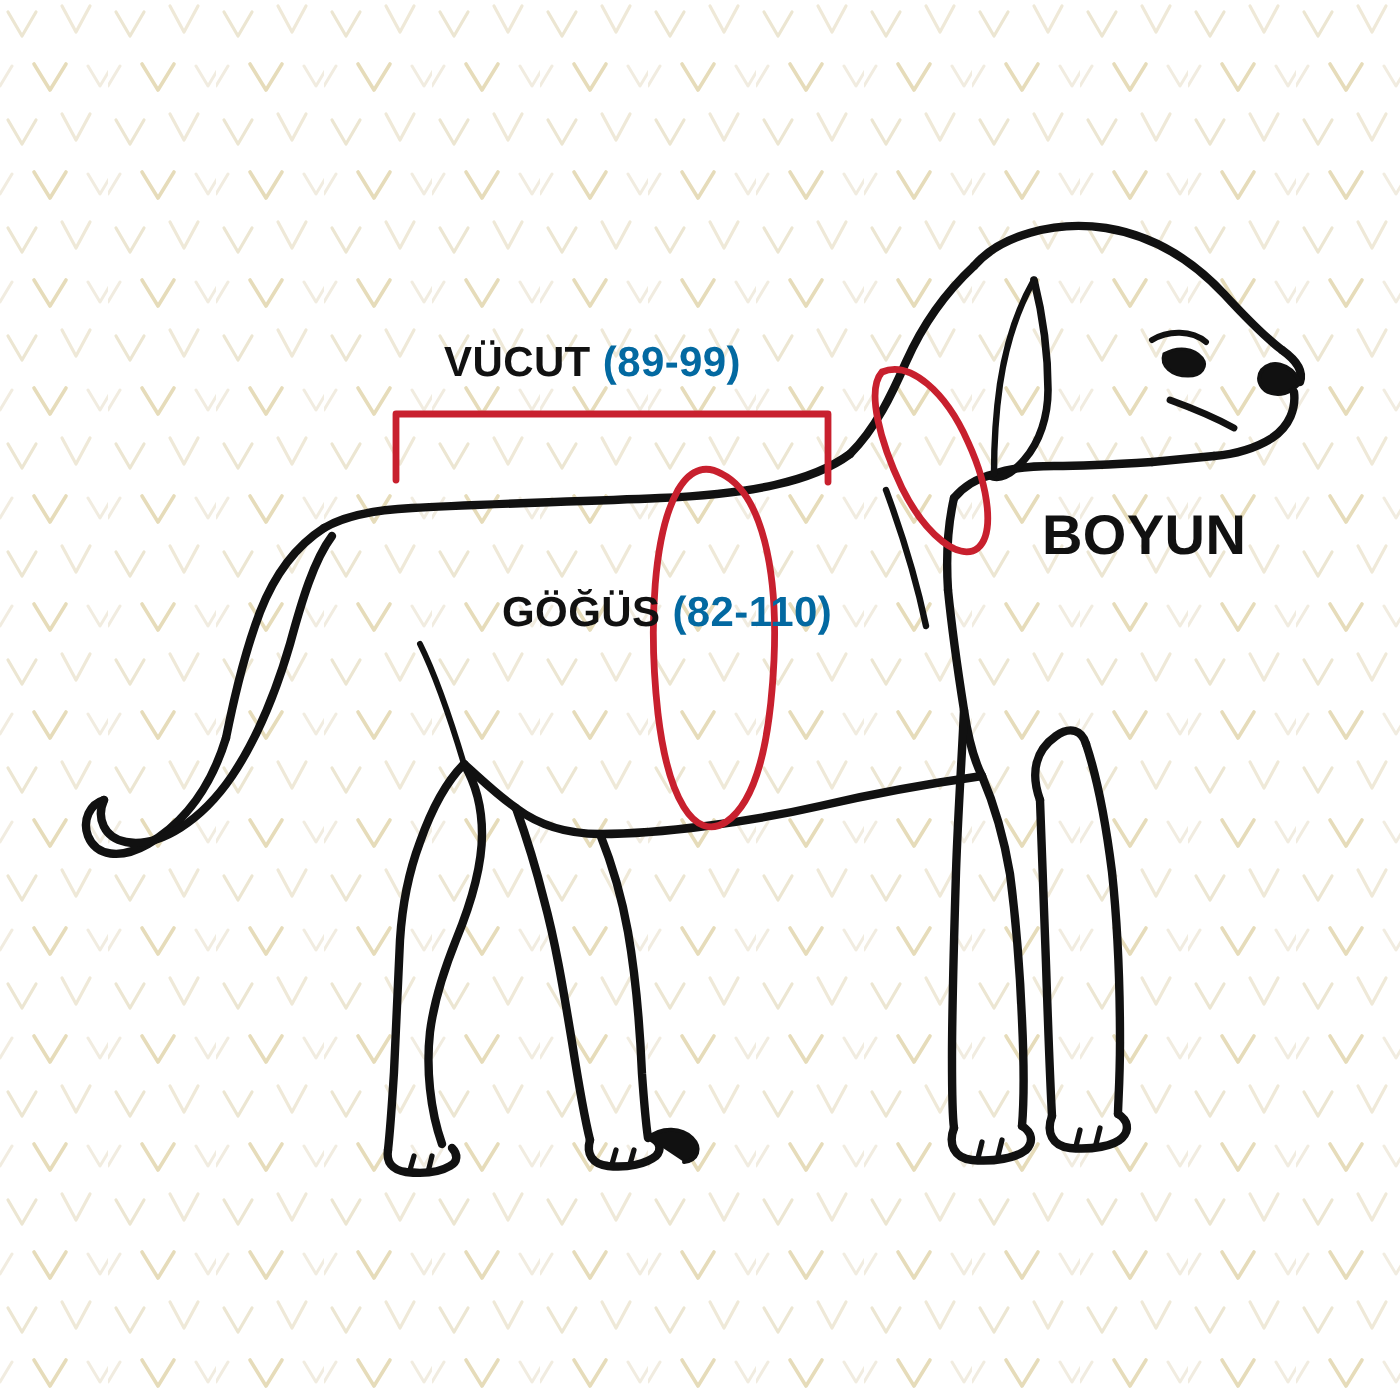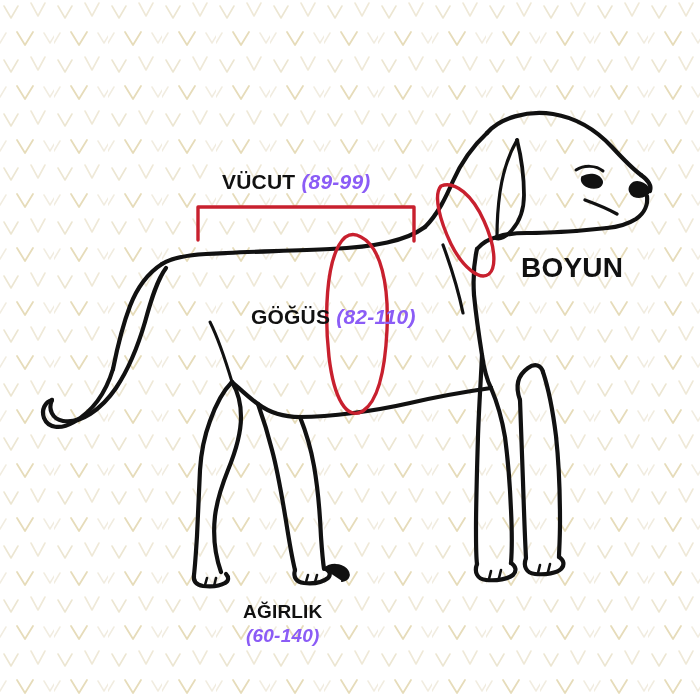--- a/index.html
+++ b/index.html
@@ -38,31 +38,30 @@
     font-family: "Liberation Sans", sans-serif;
     font-weight: bold;
     letter-spacing: 0.2px;
     line-height: 1.05;
   }
   .label .term {
     color: #111111;
     margin-top: 35px;
   }
   .label .range {
-    color: #8b5cf6;
-    font-style: italic;
+    color: #0369a1;
   }
   #label-vucut {
     left: 222px;
     top: 171px;
     font-size: 21px;
   }
   #label-gogus {
     left: 251px;
-    top: 306px;
+    top: 296px;
     font-size: 21px;
   }
   #label-boyun {
     left: 521px;
     top: 253px;
     font-size: 28px;
   }
   #label-agirlik {
     left: 243px;
     top: 565px;
@@ -279,19 +278,15 @@
 
     <div class="label" id="label-gogus">
       <span class="term">GÖĞÜS</span>
       <span class="range">(82-110)</span>
     </div>
 
     <div class="label" id="label-boyun">
       <span class="term">BOYUN</span>
     </div>
 
-    <div class="label" id="label-agirlik">
-      <span class="term">AĞIRLIK</span>
-      <span class="range">(60-140)</span>
-    </div>
 
   </div>
 </div>
 
 </body></html>

